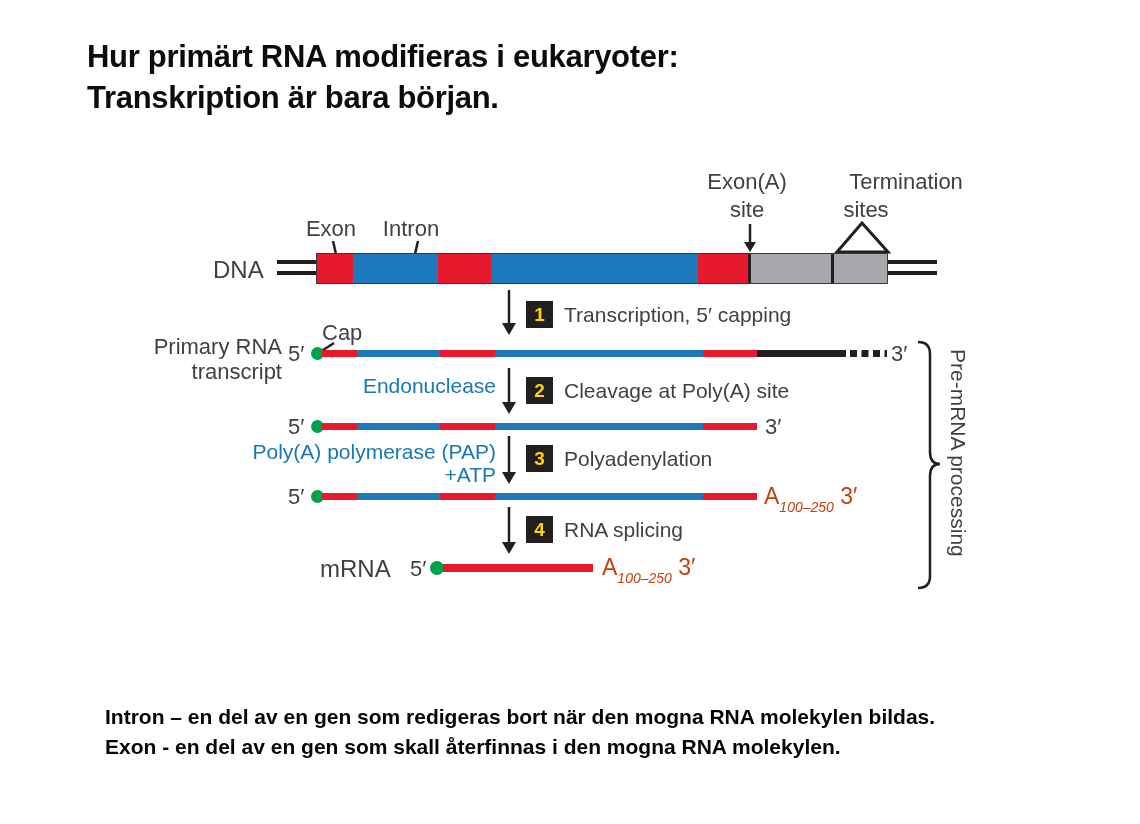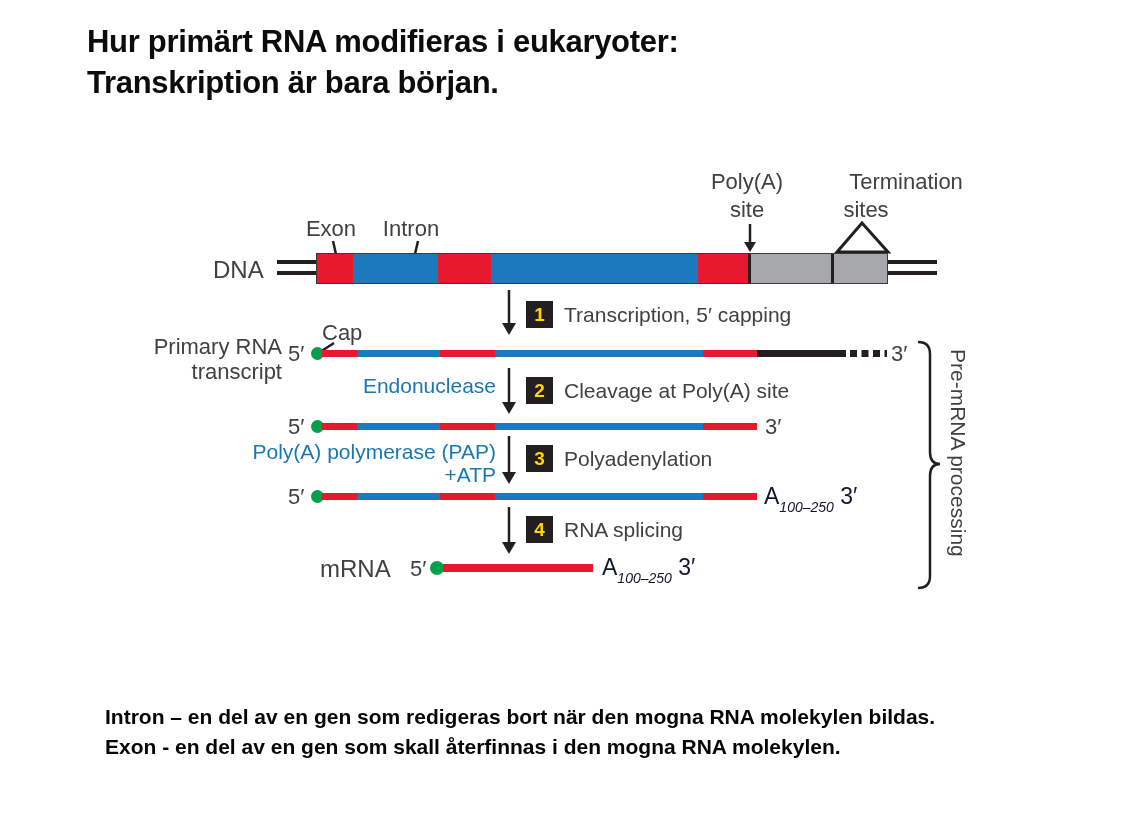--- a/index.html
+++ b/index.html
@@ -1,38 +1,38 @@
 <!DOCTYPE html>
 <html style="--red: #e8192c; --blue: #1d79bd; --gray: #a6a8ab; --green: #00a14b; --teal: #1778b5; --yellow: #ffd400; --ink: #231f20; --text: #414042;"><head>
 <meta charset="utf-8">
 <style>
   html,body{margin:0;padding:0;background:#fff;}
   .page{position:relative;width:1140px;height:824px;background:#ffffff;overflow:hidden;
         font-family:"Liberation Sans",sans-serif;}
   .abs{position:absolute;}
-  .title{left:87px;top:21px;font-size:31px;font-weight:600;color:#0c0c0c;line-height:41px;letter-spacing:-0.3px;}
+  .title{left:87px;top:36px;font-size:31px;font-weight:600;color:#0c0c0c;line-height:41px;letter-spacing:-0.3px;}
   .lbl22{font-size:22px;color:#414042;white-space:nowrap;}
   .lbl24{font-size:24px;color:#414042;white-space:nowrap;}
   .ctr{transform:translateX(-50%);}
   .bar{position:absolute;display:flex;border:1px solid #3a3a3c;box-sizing:border-box;}
   .seg{height:100%;}
   .seg.red{background:var(--red);}
   .seg.blue{background:var(--blue);}
   .seg.gray{background:var(--gray);}
   .seg.divider{background:#231f20;}
   .rna-seg{position:absolute;height:7px;}
   .rna-seg.red{background:var(--red);}
   .rna-seg.blue{background:var(--blue);}
   .rna-seg.black{background:#231f20;}
   .dot{position:absolute;width:13px;height:13px;border-radius:50%;background:var(--green);}
   .stepbox{position:absolute;width:27px;height:27px;background:#231f20;color:var(--yellow);
            font-size:19px;font-weight:bold;display:flex;align-items:center;justify-content:center;}
   .steplabel{position:absolute;font-size:21px;color:#414042;white-space:nowrap;}
   .teal{color:var(--teal);font-size:21px;white-space:nowrap;text-align:right;}
-  .polyA{font-size:23px;color:#0f172a;white-space:nowrap;}
+  .polyA{font-size:23px;color:#c2410c;white-space:nowrap;}
   .polyA sub{font-size:14px;font-style:italic;position:relative;top:2px;}
   .vert{writing-mode:vertical-rl;font-size:21px;color:#414042;white-space:nowrap;}
   .foot{left:105px;top:702px;font-size:21px;font-weight:600;color:#050505;line-height:30px;white-space:nowrap;}
   svg{position:absolute;left:0;top:0;}
 </style>
 </head>
 <body>
 
 <div class="page">
 
@@ -77,21 +77,21 @@
     <line x1="334" y1="343" x2="320" y2="352" stroke="#231f20" stroke-width="2.5"></line>
 
     <line x1="850" y1="353.5" x2="887" y2="353.5" stroke="#231f20" stroke-width="7" stroke-dasharray="7 4.5"></line>
 
     <path d="M918,342 Q930,342 930,354 L930,452 Q930,464 940,464 Q930,464 930,476 L930,576 Q930,588 918,588" fill="none" stroke="#231f20" stroke-width="2.5"></path>
   </svg>
 
   <div class="abs lbl24" style="left:213px;top:256px;">DNA</div>
   <div class="abs lbl22 ctr" style="left:331px;top:216px;">Exon</div>
   <div class="abs lbl22 ctr" style="left:411px;top:216px;">Intron</div>
-  <div class="abs lbl22 ctr" style="left:747px;top:169px;">Poly(A)</div>
+  <div class="abs lbl22 ctr" style="left:747px;top:169px;">Exon(A)</div>
   <div class="abs lbl22 ctr" style="left:747px;top:197px;">site</div>
   <div class="abs lbl22 ctr" style="left:868px;top:169px;margin-left:38px;">Termination</div>
   <div class="abs lbl22 ctr" style="left:866px;top:197px;">sites</div>
 
   <div class="bar" style="left:316px;top:253px;width:572px;height:31px;">
     <div class="seg red" style="width:36px;"></div>
     <div class="seg blue" style="width:85px;"></div>
     <div class="seg red" style="width:53px;"></div>
     <div class="seg blue" style="width:207px;"></div>
     <div class="seg red" style="width:50px;"></div>

